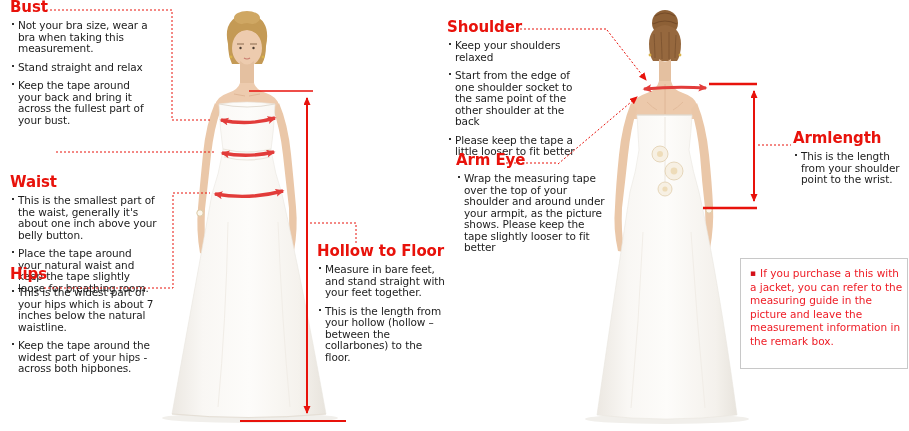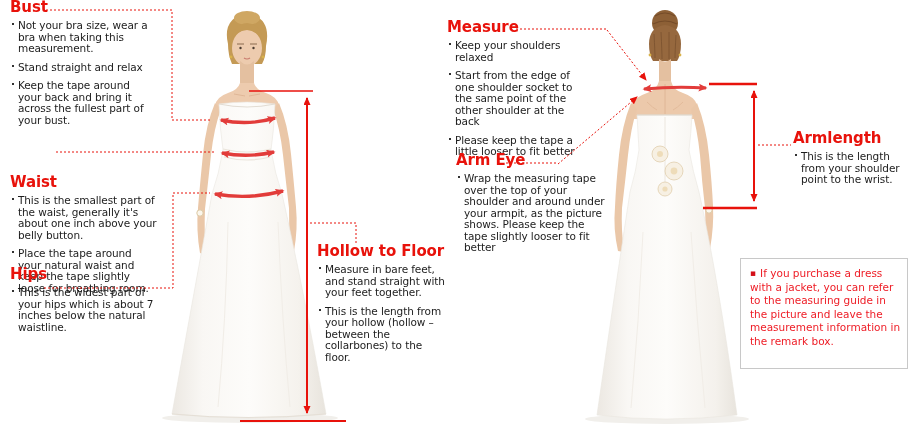--- a/index.html
+++ b/index.html
@@ -128,33 +128,34 @@
     <ul>
       <li>This is the smallest part of the waist, generally it's about one inch above your belly button.</li>
       <li>Place the tape around your natural waist and keep the tape slightly loose for breathing room.</li>
     </ul>
   </div>
 
   <div class="sec" id="sec-hips">
     <h3>Hips</h3>
     <ul>
       <li>This is the widest part of your hips which is about 7 inches below the natural waistline.</li>
+      <li>Keep the tape around the widest part of your hips - across both hipbones.</li>
     </ul>
   </div>
 
   <div class="sec" id="sec-hollow">
     <h3>Hollow to Floor</h3>
     <ul>
       <li>Measure in bare feet, and stand straight with your feet together.</li>
       <li>This is the length from your hollow (hollow – between the collarbones) to the floor.</li>
     </ul>
   </div>
 
   <div class="sec" id="sec-shoulder">
-    <h3>Measure</h3>
+    <h3>Shoulder</h3>
     <ul>
       <li>Keep your shoulders relaxed</li>
       <li>Start from the edge of one shoulder socket to the same point of the other shoulder at the back</li>
       <li>Please keep the tape a little looser to fit better</li>
     </ul>
   </div>
 
   <div class="sec" id="sec-armeye">
     <h3>Arm Eye</h3>
     <ul>
@@ -163,21 +164,21 @@
   </div>
 
   <div class="sec" id="sec-armlength">
     <h3>Armlength</h3>
     <ul>
       <li>This is the length from your shoulder point to the wrist.</li>
     </ul>
   </div>
 
   <div id="note-box">
-    <span class="sq">▪</span><span>If you purchase a dress with a jacket, you can refer to the measuring guide in the picture and leave the measurement information in the remark box.</span>
+    <span class="sq">▪</span><span>If you purchase a this with a jacket, you can refer to the measuring guide in the picture and leave the measurement information in the remark box.</span>
   </div>
 
   <svg id="overlay" width="909" height="431" viewBox="0 0 909 431">
     <defs>
       <marker id="mRed" markerUnits="userSpaceOnUse" markerWidth="10" markerHeight="10" refX="7" refY="3.5" orient="auto-start-reverse">
         <path d="M0,0 L8,3.5 L0,7 Z" fill="#e8120b"></path>
       </marker>
       <marker id="mPink" markerUnits="userSpaceOnUse" markerWidth="12" markerHeight="12" refX="7.5" refY="4" orient="auto-start-reverse">
         <path d="M0,0 L9,4 L0,8 Q3,4 0,0 Z" fill="#e23c3a"></path>
       </marker>

